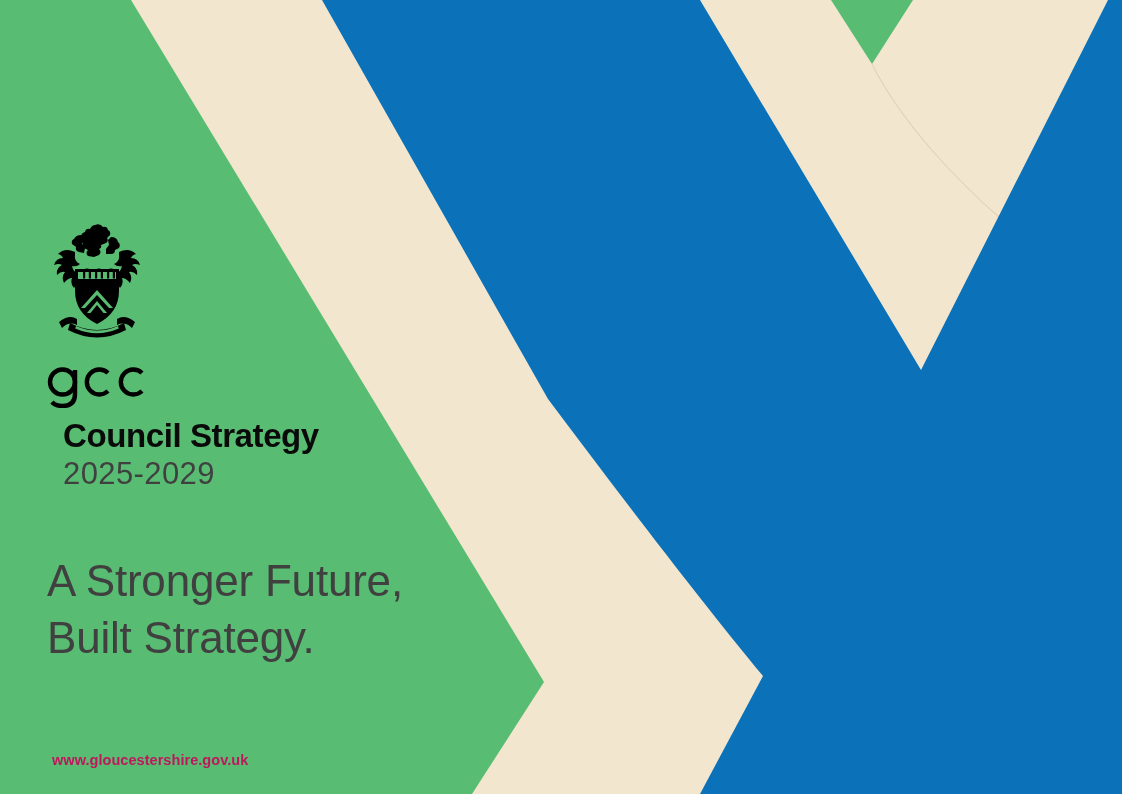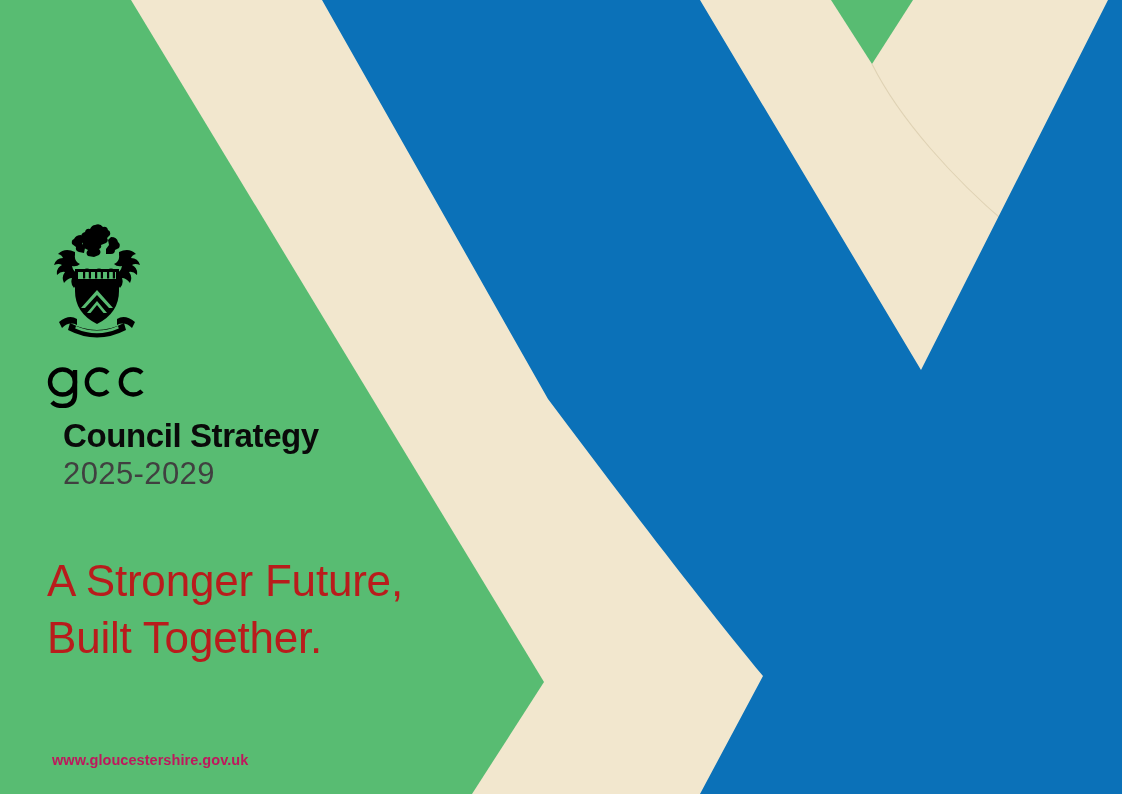--- a/index.html
+++ b/index.html
@@ -76,21 +76,21 @@
   }
 
   .tagline {
     position: absolute;
     left: 47px;
     top: 552px;
     width: 560px;
     margin: 0;
     font-size: 44px;
     font-weight: 300;
-    color: #b91c1c;
+    color: #404040;
     line-height: 1.30;
     letter-spacing: -0.2px;
   }
   .tagline-line { display: block; }
 
   .website {
     position: absolute;
     left: 52px;
     top: 752px;
     margin: 0;
@@ -191,19 +191,19 @@
       </svg>
     </div>
 
     <div class="title-block">
       <h1 class="doc-title">Council Strategy</h1>
       <p class="doc-years">2025-2029</p>
     </div>
 
     <p class="tagline">
       <span class="tagline-line">A Stronger Future,</span>
-      <span class="tagline-line">Built Together.</span>
+      <span class="tagline-line">Built Strategy.</span>
     </p>
 
     <a class="website" href="#">www.gloucestershire.gov.uk</a>
 
   </div>
 </div>
 
 </body></html>

